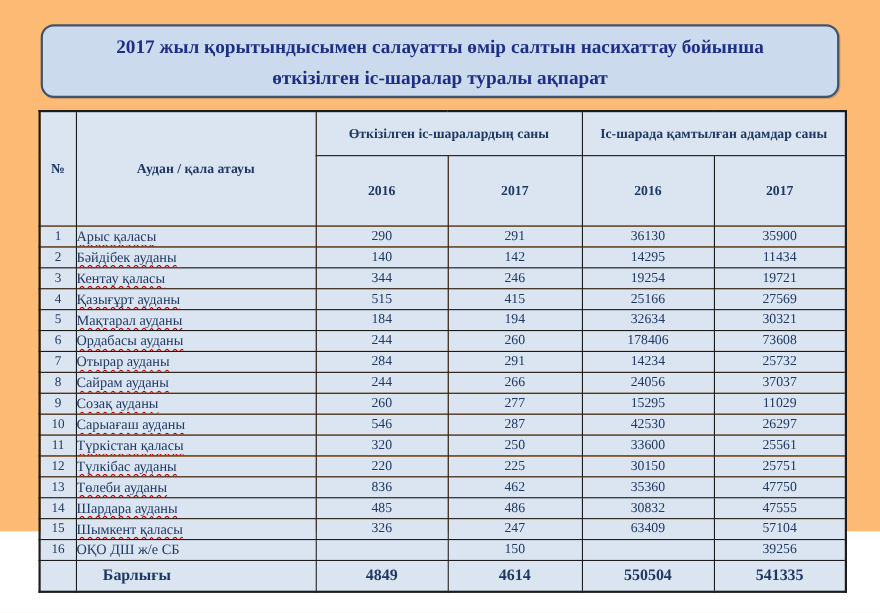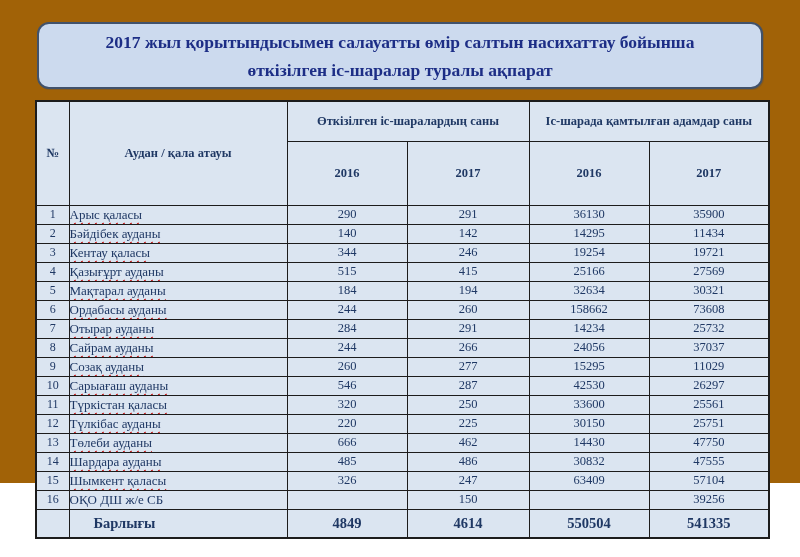--- a/index.html
+++ b/index.html
@@ -1,21 +1,21 @@
 <!DOCTYPE html>
 <html><head>
 <meta charset="utf-8">
 <style>
   html, body { margin: 0; padding: 0; background: #ffffff; }
   body {
     width: 800px; height: 557px;
     font-family: "Liberation Serif", serif;
     overflow: hidden;
   }
-  .slide { position: relative; width: 800px; height: 483px; background: #a16207; }
+  .slide { position: relative; width: 800px; height: 483px; background: #fdba74; }
 
   
   .title-box {
     position: absolute; left: 37px; top: 22px; width: 722px; height: 63px;
     background: #ccdaee;
     border: 2px solid #41526b;
     border-radius: 12px;
     display: flex; align-items: center; justify-content: center;
     text-align: center;
     box-shadow: 1px 1px 0 rgba(60,70,90,0.25);
@@ -132,21 +132,21 @@
           <td class="c-val">184</td>
           <td class="c-val">194</td>
           <td class="c-val">32634</td>
           <td class="c-val">30321</td>
         </tr>
         <tr class="data-row">
           <td class="c-num">6</td>
           <td class="c-region"><span class="wavy">Ордабасы ауданы</span></td>
           <td class="c-val">244</td>
           <td class="c-val">260</td>
-          <td class="c-val">158662</td>
+          <td class="c-val">178406</td>
           <td class="c-val">73608</td>
         </tr>
         <tr class="data-row">
           <td class="c-num">7</td>
           <td class="c-region"><span class="wavy">Отырар ауданы</span></td>
           <td class="c-val">284</td>
           <td class="c-val">291</td>
           <td class="c-val">14234</td>
           <td class="c-val">25732</td>
         </tr>
@@ -186,23 +186,23 @@
           <td class="c-num">12</td>
           <td class="c-region"><span class="wavy">Түлкібас ауданы</span></td>
           <td class="c-val">220</td>
           <td class="c-val">225</td>
           <td class="c-val">30150</td>
           <td class="c-val">25751</td>
         </tr>
         <tr class="data-row">
           <td class="c-num">13</td>
           <td class="c-region"><span class="wavy">Төлеби ауданы</span></td>
-          <td class="c-val">666</td>
+          <td class="c-val">836</td>
           <td class="c-val">462</td>
-          <td class="c-val">14430</td>
+          <td class="c-val">35360</td>
           <td class="c-val">47750</td>
         </tr>
         <tr class="data-row">
           <td class="c-num">14</td>
           <td class="c-region"><span class="wavy">Шардара ауданы</span></td>
           <td class="c-val">485</td>
           <td class="c-val">486</td>
           <td class="c-val">30832</td>
           <td class="c-val">47555</td>
         </tr>

